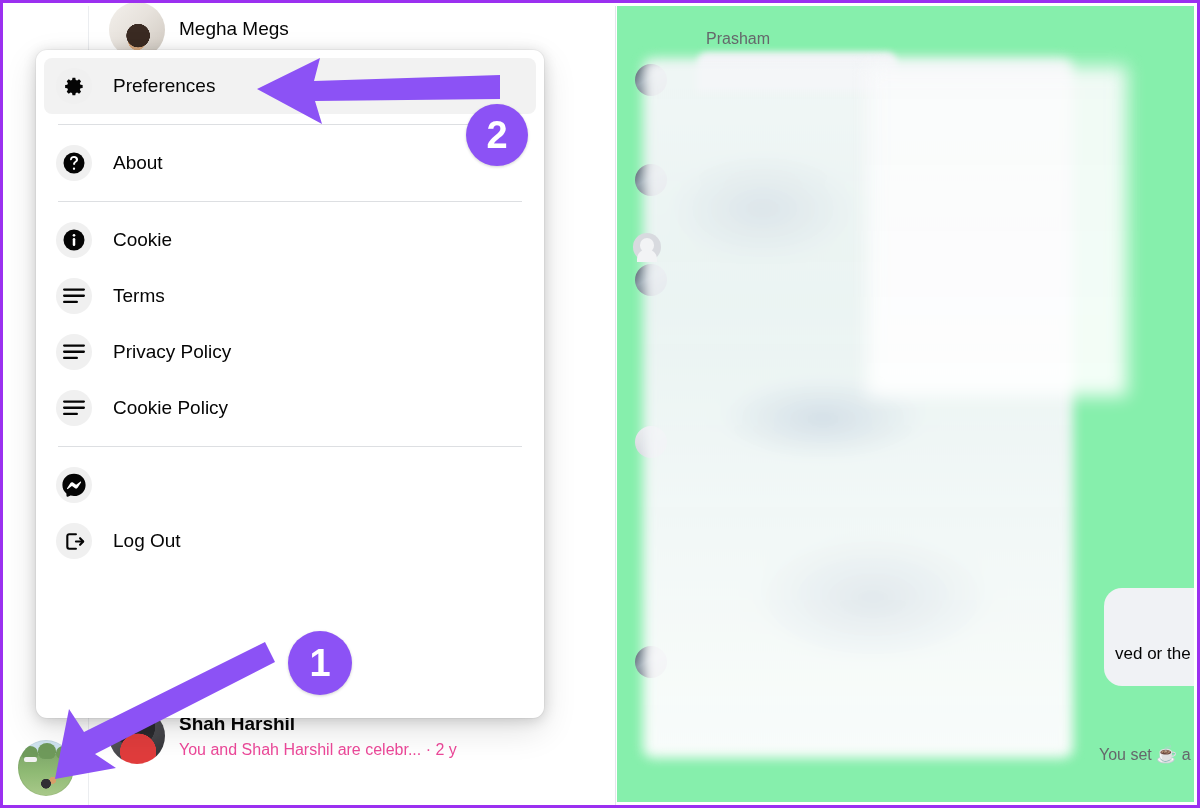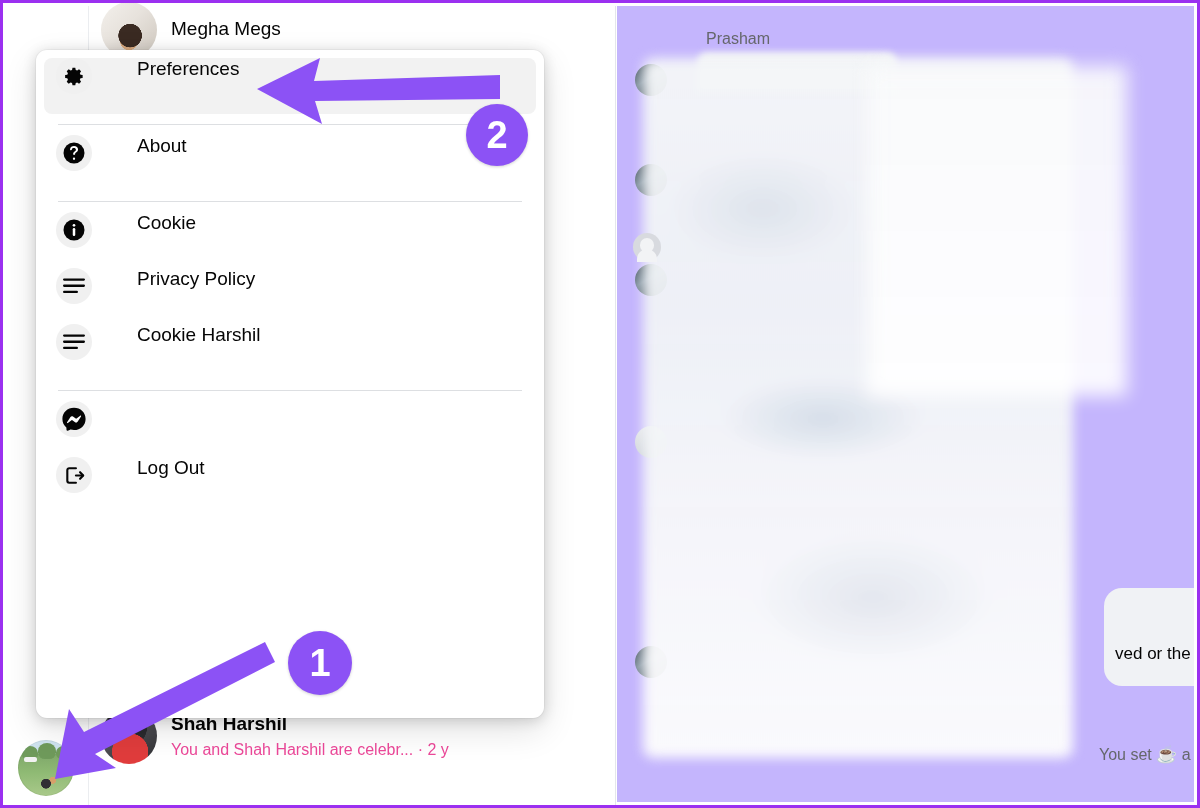--- a/index.html
+++ b/index.html
@@ -45,21 +45,21 @@
   }
   #self-avatar .tree1,#self-avatar .tree2,#self-avatar .tree3{
     position:absolute; border-radius:50% 50% 40% 40%;
     background:#6f9a5b;
   }
   #self-avatar .tree1{left:4px; top:6px; width:16px; height:14px;}
   #self-avatar .tree2{left:20px; top:3px; width:18px; height:16px;}
   #self-avatar .tree3{left:38px; top:6px; width:15px; height:13px;}
   #self-avatar .car{position:absolute;left:6px;top:17px;width:13px;height:5px;border-radius:2px;background:#f2f2f2;}
 
-  .chat-row{ position:absolute; left:0; right:0; display:flex; align-items:center; padding:0 12px; }
+  .chat-row{ position:absolute; left:8px; right:0; display:flex; align-items:center; padding:0 12px; }
   .chat-av{ width:56px; height:56px; border-radius:50%; flex:0 0 56px; overflow:hidden; position:relative; }
   .chat-txt{ margin-left:14px; overflow:hidden; }
   .chat-name{ font-size:19px; color:#050505; font-weight:400; line-height:24px; white-space:nowrap; }
   .chat-snip{ font-size:16px; color:#ec4899; line-height:22px; white-space:nowrap; margin-top:3px; }
 
   
   #row-megha{ top:-4px; }
   #row-megha .chat-av{
     background:
       radial-gradient(circle at 52% 60%, #3a2a22 0 26%, rgba(58,42,34,0) 27%),
@@ -89,21 +89,21 @@
     background:#f2f3f5;
   }
   #ghost-avatar:before{
     content:""; position:absolute; left:4px; top:16px; width:20px; height:13px;
     border-radius:10px 10px 0 0; background:#f2f3f5;
   }
 
   
   #right-pane{
     position:absolute; left:614px; top:3px; right:3px; bottom:3px;
-    background:#c4b5fd; overflow:hidden;
+    background:#86efac; overflow:hidden;
   }
   #thread-title{
     position:absolute; left:89px; top:24px;
     font-size:16px; color:#65676b;
   }
   .msg-av{
     position:absolute; left:18px; width:32px; height:32px; border-radius:50%;
     background:linear-gradient(150deg,#44515c 0%, #7b8c99 45%, #2f3a44 100%);
   }
   .msg-av.light{ background:linear-gradient(150deg,#e9ebee 0%, #cfd4da 60%, #b9c0c7 100%); }
@@ -142,24 +142,23 @@
 
   
   #menu{
     position:absolute; left:33px; top:47px; width:508px; height:668px;
     background:#ffffff; border-radius:11px;
     box-shadow:0 2px 14px rgba(0,0,0,.16), 0 0 0 1px rgba(0,0,0,.035), 0 12px 34px rgba(0,0,0,.12);
     z-index:30;
     padding:8px 0 0 0;
   }
   .mi{
-    position:relative; display:flex; align-items:flex-start; height:56px;
+    position:relative; display:flex; align-items:center; height:56px;
     margin:0 8px; padding:0 12px; border-radius:8px;
     cursor:pointer;
-    gap:24px;
   }
   .mi.active{ background:#f2f2f2; }
   .mi .ic{
     width:36px; height:36px; border-radius:50%; background:#f0f0f0;
     flex:0 0 36px; display:flex; align-items:center; justify-content:center;
   }
   .mi .lbl{
     margin-left:21px; font-size:19px; color:#050505; line-height:22px; white-space:nowrap;
   }
   .mdiv{ height:1px; background:#dddfe2; margin:10px 22px 10px 22px; }
@@ -270,41 +269,51 @@
       <span class="ic">
         <svg width="24" height="24" viewBox="0 0 24 24">
           <circle cx="12" cy="12" r="10.5" fill="#050505"></circle>
           <circle cx="12" cy="7.3" r="1.35" fill="#fff"></circle>
           <rect x="10.75" y="10" width="2.5" height="8" rx="1.2" fill="#fff"></rect>
         </svg>
       </span>
       <span class="lbl">Cookie</span>
     </div>
 
-
     <div class="mi">
       <span class="ic">
         <svg width="22" height="16" viewBox="0 0 22 16">
           <rect x="0" y="0.4" width="22" height="2.3" rx="1.15" fill="#050505"></rect>
           <rect x="0" y="6.6" width="22" height="2.3" rx="1.15" fill="#050505"></rect>
           <rect x="0" y="12.8" width="15" height="2.3" rx="1.15" fill="#050505"></rect>
         </svg>
       </span>
-      <span class="lbl">Privacy Policy</span>
+      <span class="lbl">Terms</span>
     </div>
 
     <div class="mi">
       <span class="ic">
         <svg width="22" height="16" viewBox="0 0 22 16">
           <rect x="0" y="0.4" width="22" height="2.3" rx="1.15" fill="#050505"></rect>
           <rect x="0" y="6.6" width="22" height="2.3" rx="1.15" fill="#050505"></rect>
           <rect x="0" y="12.8" width="15" height="2.3" rx="1.15" fill="#050505"></rect>
         </svg>
       </span>
-      <span class="lbl">Cookie Harshil</span>
+      <span class="lbl">Privacy Policy</span>
+    </div>
+
+    <div class="mi">
+      <span class="ic">
+        <svg width="22" height="16" viewBox="0 0 22 16">
+          <rect x="0" y="0.4" width="22" height="2.3" rx="1.15" fill="#050505"></rect>
+          <rect x="0" y="6.6" width="22" height="2.3" rx="1.15" fill="#050505"></rect>
+          <rect x="0" y="12.8" width="15" height="2.3" rx="1.15" fill="#050505"></rect>
+        </svg>
+      </span>
+      <span class="lbl">Cookie Policy</span>
     </div>
 
     <div class="mdiv"></div>
 
     <div class="mi">
       <span class="ic">
         <svg width="26" height="26" viewBox="0 0 24 24">
           <path d="M12 1.6C5.9 1.6 1.3 6 1.3 11.9c0 3.1 1.3 5.8 3.4 7.6.18.16.29.38.3.62l.06 1.9c.02.61.65 1 1.2.76l2.12-.94c.18-.08.38-.1.57-.05 1 .27 2.06.42 3.05.42 6.1 0 10.7-4.4 10.7-10.31S18.1 1.6 12 1.6z" fill="#050505"></path>
           <path d="M5.6 15.05 8.75 10.1c.5-.79 1.57-.99 2.32-.43l2.5 1.88c.23.17.55.17.78 0l3.38-2.57c.45-.34 1.04.2.74.69l-3.15 4.95c-.5.79-1.57.99-2.32.43l-2.5-1.88a.65.65 0 0 0-.78 0l-3.38 2.57c-.45.34-1.04-.2-.74-.69z" fill="#fff"></path>
         </svg>

